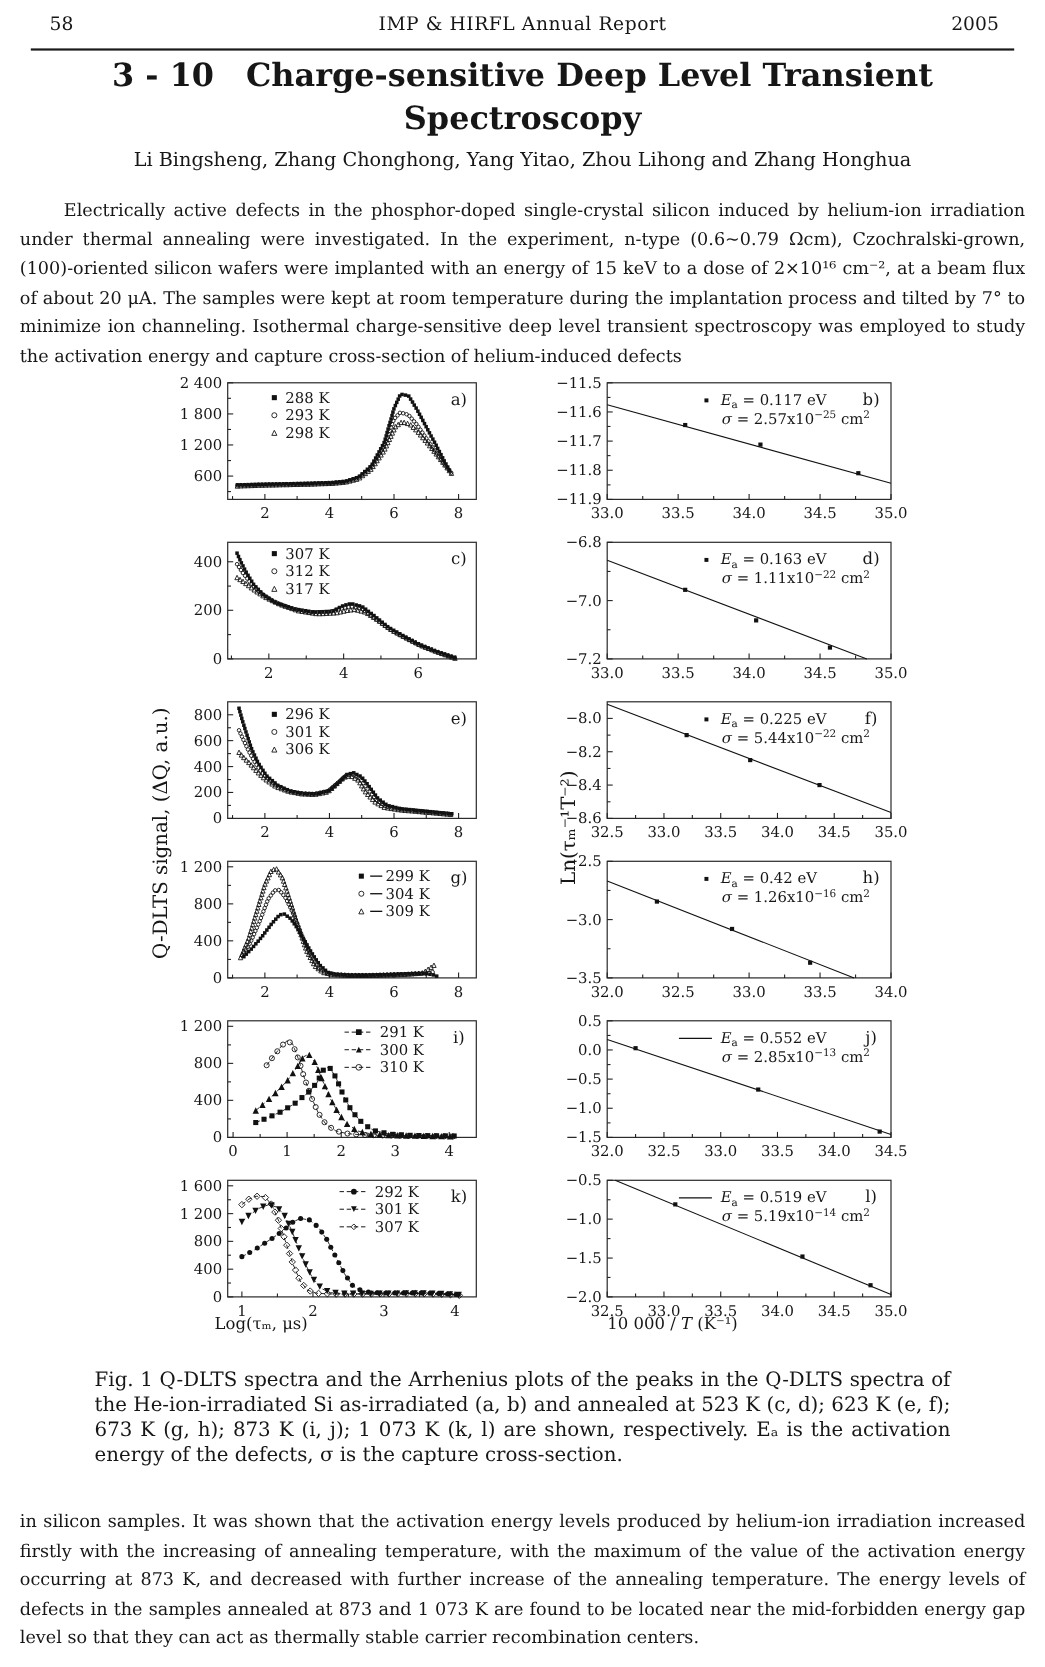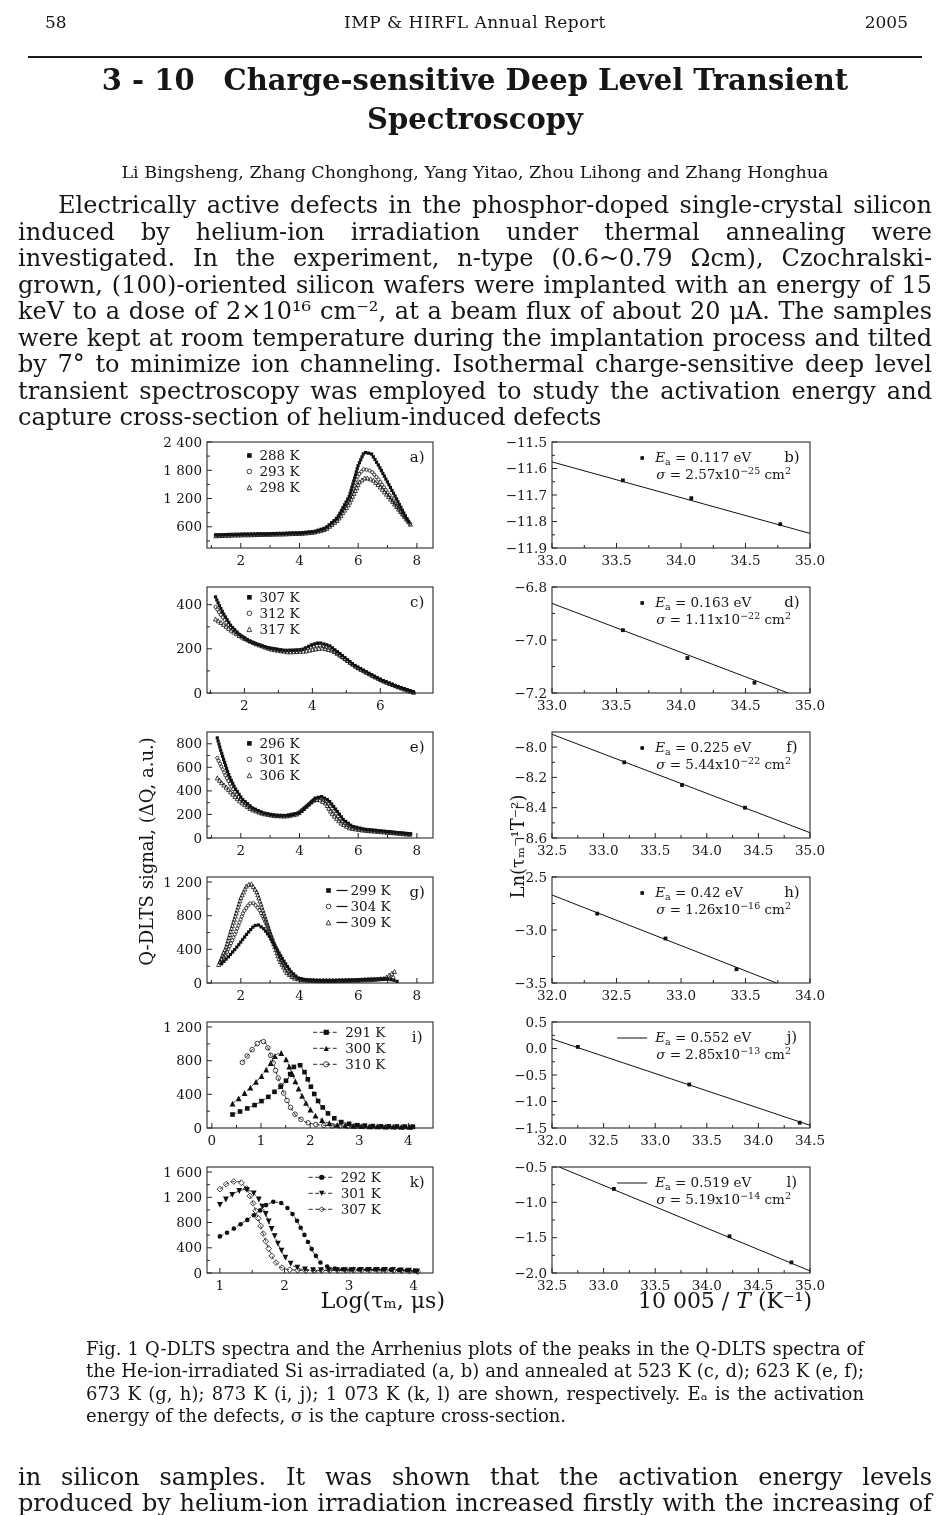--- a/index.html
+++ b/index.html
@@ -1,29 +1,29 @@
 <!DOCTYPE html>
 <html><head>
 <meta charset="utf-8">
 <style>
   html,body{margin:0;padding:0;background:#ffffff;}
   #page{position:relative;width:950px;height:1515px;background:#fff;color:#161616;
         font-family:"DejaVu Serif","DejaVu Sans",serif;overflow:hidden;}
-  #hdr{position:relative;height:32px;padding-top:20px;font-size:17px;}
+  #hdr{position:relative;height:32px;padding-top:8px;font-size:17px;}
   #hdr .pg{position:absolute;left:45px;top:12px;}
   #hdr .jr{position:absolute;left:0;right:0;top:12px;text-align:center;letter-spacing:0.5px;}
   #hdr .yr{position:absolute;right:42px;top:12px;}
   #rule{margin:4px 28px 0 28px;border-top:2px solid #1a1a1a;}
   #title{margin-top:3px;text-align:center;font-size:29px;font-weight:bold;line-height:39px;}
-  #authors{margin-top:23px;text-align:center;font-size:17.5px;}
-  .para{margin:10px 18px 0 18px;font-size:24px;line-height:26.5px;text-align:justify;}
+  #authors{margin-top:9px;text-align:center;font-size:17.5px;}
+  .para{margin:22px 18px 0 18px;font-size:16px;line-height:26.5px;text-align:justify;}
   .indent{text-indent:40px;}
   #figure-canvas{position:relative;height:902px;margin-top:5px;}
   .rotlabel{position:absolute;transform:rotate(-90deg);font-size:18px;text-align:center;white-space:nowrap;}
-  .axlabel{position:absolute;font-size:22px;text-align:right;}
+  .axlabel{position:absolute;font-size:15px;text-align:left;}
   #caption{margin:0 86px;font-size:18px;line-height:22.5px;text-align:justify;}
   #bodytext{margin-top:36px;}
   .it{font-style:italic;}
 </style>
 </head>
 <body>
 
 <div id="page">
 
   <div id="hdr">
@@ -38,21 +38,21 @@
   </div>
 
   <div id="authors">Li Bingsheng, Zhang Chonghong, Yang Yitao, Zhou Lihong and Zhang Honghua</div>
 
   <div class="para indent">Electrically active defects in the phosphor-doped single-crystal silicon induced by helium-ion irradiation under thermal annealing were investigated. In the experiment, n-type (0.6~0.79 Ωcm), Czochralski-grown, (100)-oriented silicon wafers were implanted with an energy of 15 keV to a dose of 2×10¹⁶ cm⁻², at a beam flux of about 20 μA. The samples were kept at room temperature during the implantation process and tilted by 7° to minimize ion channeling. Isothermal charge-sensitive deep level transient spectroscopy was employed to study the activation energy and capture cross-section of helium-induced defects</div>
 
   <div id="figure-canvas">
     <div class="rotlabel" style="width:320px;left:-14px;top:405px;">Q-DLTS signal, (ΔQ, a.u.)</div>
     <div class="rotlabel" style="width:170px;left:432px;top:400px;">Ln(τₘ⁻¹T⁻²)</div>
     <div class="axlabel" style="width:250px;left:195px;top:852px;">Log(τₘ, μs)</div>
-    <div class="axlabel" style="width:260px;left:552px;top:852px;"><span>10 005 / </span><span class="it">T</span><span> (K⁻¹)</span></div>
+    <div class="axlabel" style="width:260px;left:552px;top:852px;"><span>10 000 / </span><span class="it">T</span><span> (K⁻¹)</span></div>
   <svg width="330" height="142" viewBox="0 0 330 142" style="position:absolute;left:140px;top:0px;overflow:visible;" font-family="&quot;DejaVu Serif&quot;,&quot;DejaVu Sans&quot;,serif" fill="#161616">
         <rect x="67" y="6" width="226" height="106" fill="none" stroke="#2b2b2b" stroke-width="1.1"></rect>
         <line x1="100.8" y1="112" x2="100.8" y2="107" stroke="#222" stroke-width="1"></line>
         <text x="100.8" y="129" text-anchor="middle" font-size="13.5">2</text>
         <line x1="159.5" y1="112" x2="159.5" y2="107" stroke="#222" stroke-width="1"></line>
         <text x="159.5" y="129" text-anchor="middle" font-size="13.5">4</text>
         <line x1="218.2" y1="112" x2="218.2" y2="107" stroke="#222" stroke-width="1"></line>
         <text x="218.2" y="129" text-anchor="middle" font-size="13.5">6</text>
         <line x1="276.9" y1="112" x2="276.9" y2="107" stroke="#222" stroke-width="1"></line>
         <text x="276.9" y="129" text-anchor="middle" font-size="13.5">8</text>

